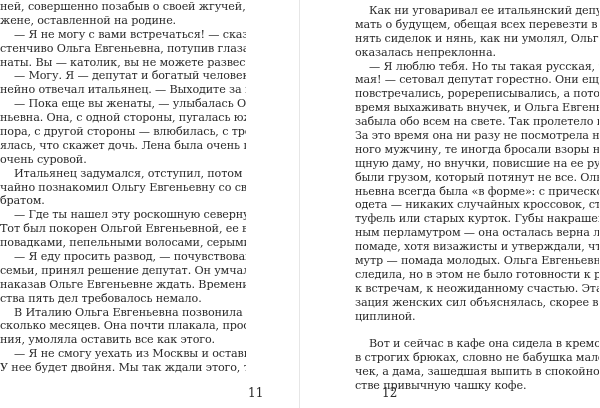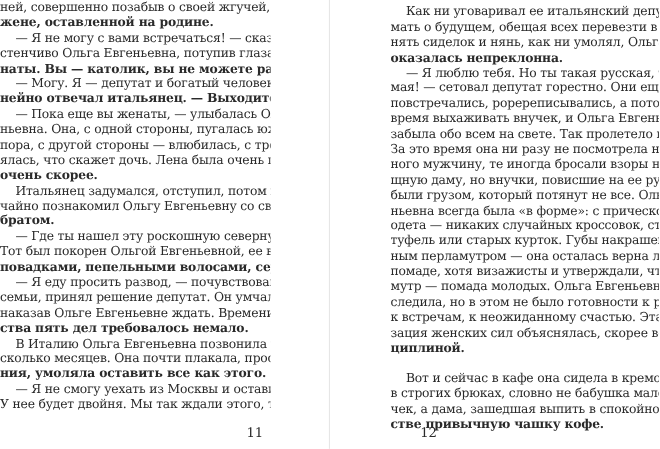--- a/index.html
+++ b/index.html
@@ -62,37 +62,36 @@
   .line {
     display: block;
     white-space: nowrap;
     text-align-last: justify;
     text-align: justify;
     height: 13.9px;
     overflow: hidden;
   }
   .line.last {
     text-align-last: left;
-    font-weight: bold;
   }
   .line.indent {
     padding-left: 14px;
   }
   .line.blank {
     height: 13.9px;
   }
   .page-number {
     position: absolute;
     top: 386px;
     font-size: 12px;
     line-height: 14px;
     color: #2a2a2a;
   }
   .page.left .page-number {
-    left: 224px;
+    left: 248px;
   }
   .page.right .page-number {
     left: 55px;
     margin-left: 27px;
   }
 </style>
 </head>
 <body>
 
 <div class="spread">
@@ -102,21 +101,21 @@
         <span class="line last">жене, оставленной на родине.</span>
         <span class="line indent">— Я не могу с вами встречаться! — сказала ему за-</span>
         <span class="line">стенчиво Ольга Евгеньевна, потупив глаза. — Вы же-</span>
         <span class="line last">наты. Вы — католик, вы не можете развестись.</span>
         <span class="line indent">— Могу. Я — депутат и богатый человек, — прямоли-</span>
         <span class="line last">нейно отвечал итальянец. — Выходите за меня замуж.</span>
         <span class="line indent">— Пока еще вы женаты, — улыбалась Ольга Евге-</span>
         <span class="line">ньевна. Она, с одной стороны, пугалась южного на-</span>
         <span class="line">пора, с другой стороны — влюбилась, с третьей — бо-</span>
         <span class="line">ялась, что скажет дочь. Лена была очень правильной и</span>
-        <span class="line last">очень скорее.</span>
+        <span class="line last">очень суровой.</span>
         <span class="line indent">Итальянец задумался, отступил, потом как бы слу-</span>
         <span class="line">чайно познакомил Ольгу Евгеньевну со своим родным</span>
         <span class="line last">братом.</span>
         <span class="line indent">— Где ты нашел эту роскошную северную кошку?! —</span>
         <span class="line">Тот был покорен Ольгой Евгеньевной, ее вкрадчивыми</span>
         <span class="line last">повадками, пепельными волосами, серыми глазами.</span>
         <span class="line indent">— Я еду просить развод, — почувствовав поддержку</span>
         <span class="line">семьи, принял решение депутат. Он умчался в Италию,</span>
         <span class="line">наказав Ольге Евгеньевне ждать. Времени для устрой-</span>
         <span class="line last">ства пять дел требовалось немало.</span>

